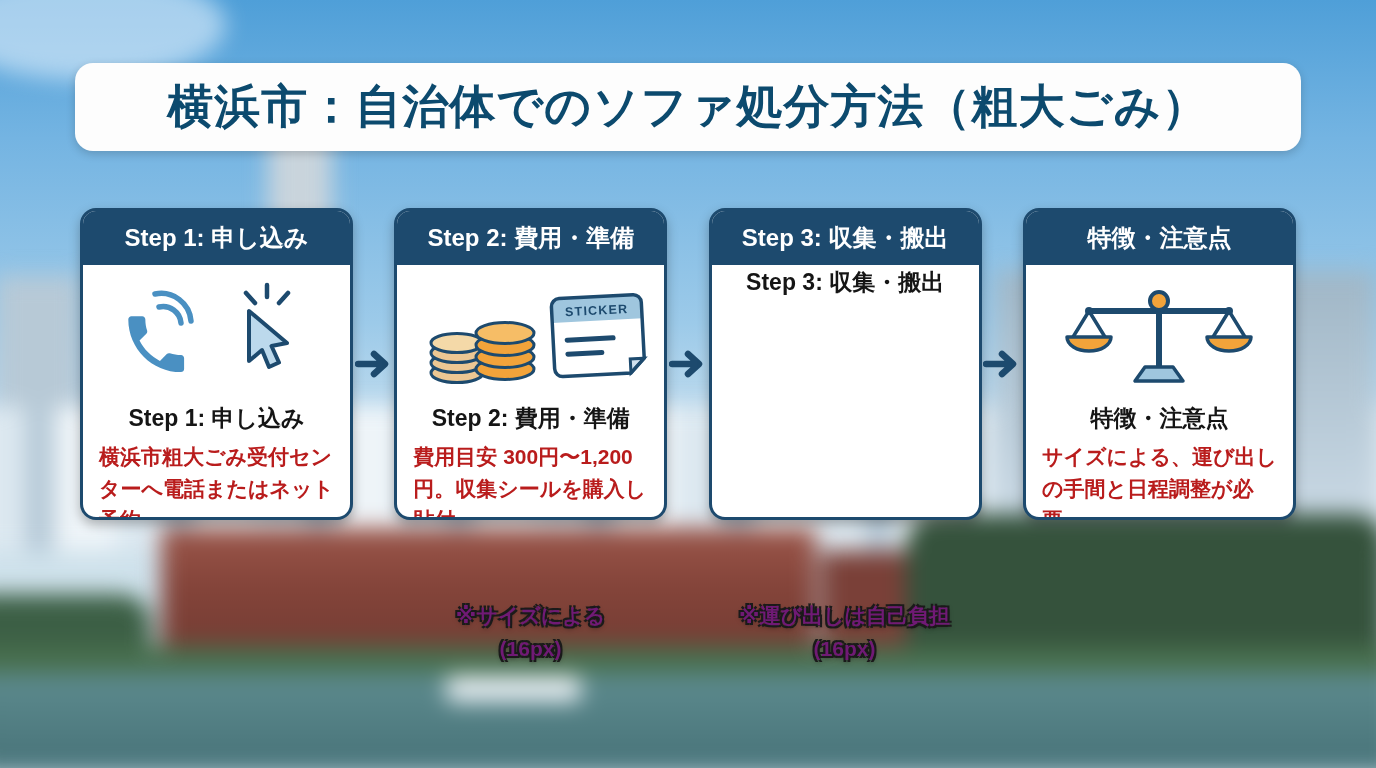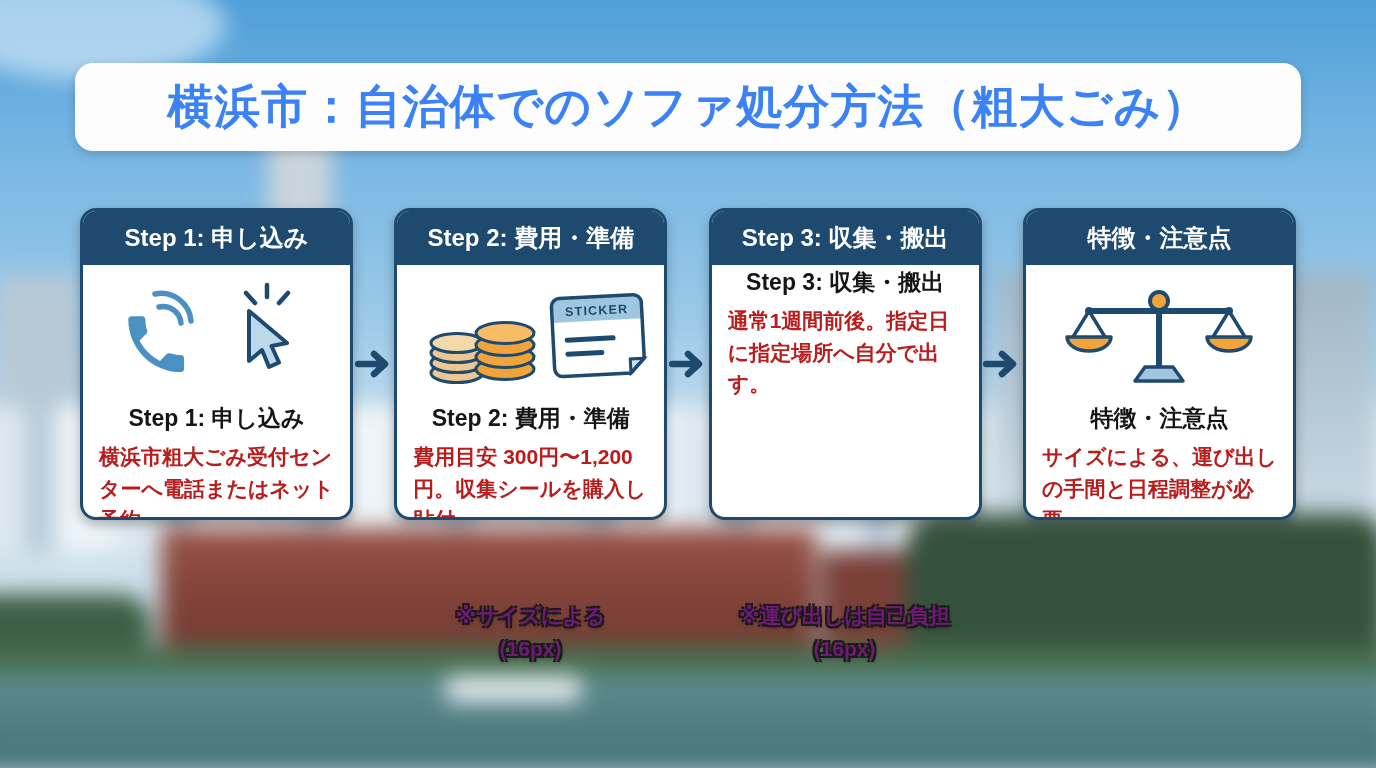--- a/index.html
+++ b/index.html
@@ -35,21 +35,21 @@
                  background:linear-gradient(180deg,#5d8b8e,#477278); }
   .boat        { left:470px; top:700px; width:135px; height:26px; background:#e6edf1; border-radius:8px; }
 
   
   .title-banner {
     position:absolute; left:75px; top:63px; width:1226px; height:88px;
     background:#fdfdfd; border-radius:18px;
     display:flex; align-items:center; justify-content:center;
     box-shadow:0 3px 10px rgba(0,0,0,.18);
   }
-  .title-text { font-size:46px; font-weight:800; color:#3b82f6; letter-spacing:1px; white-space:nowrap; }
+  .title-text { font-size:46px; font-weight:800; color:#0c4a6e; letter-spacing:1px; white-space:nowrap; }
 
   
   .cards { position:absolute; left:80px; top:208px; width:1216px; display:flex; align-items:stretch; }
   .card {
     width:273px; height:312px; background:#fff;
     border:3px solid #1d4a6e; border-radius:16px; overflow:hidden;
     box-shadow:0 5px 12px rgba(0,0,0,.28);
     display:flex; flex-direction:column;
   }
   .card-header {
@@ -150,21 +150,20 @@
 
   <div class="arrow-cell">
     <svg width="38" height="28" viewBox="0 0 38 28">
       <path d="M3 14 H27 M19 4 l11 10 -11 10" fill="none" stroke="#1d4a6e" stroke-width="6.5" stroke-linecap="round" stroke-linejoin="round"></path>
     </svg>
   </div>
 
   <div class="card">
     <div class="card-header">Step 3: 収集・搬出</div>
     <div class="card-subtitle">Step 3: 収集・搬出</div>
-    <div class="card-text">通常1週間前後。指定日に指定場所へ自分で出す。</div>
   </div>
 
   <div class="arrow-cell">
     <svg width="38" height="28" viewBox="0 0 38 28">
       <path d="M3 14 H27 M19 4 l11 10 -11 10" fill="none" stroke="#1d4a6e" stroke-width="6.5" stroke-linecap="round" stroke-linejoin="round"></path>
     </svg>
   </div>
 
   <div class="card">
     <div class="card-header">特徴・注意点</div>

